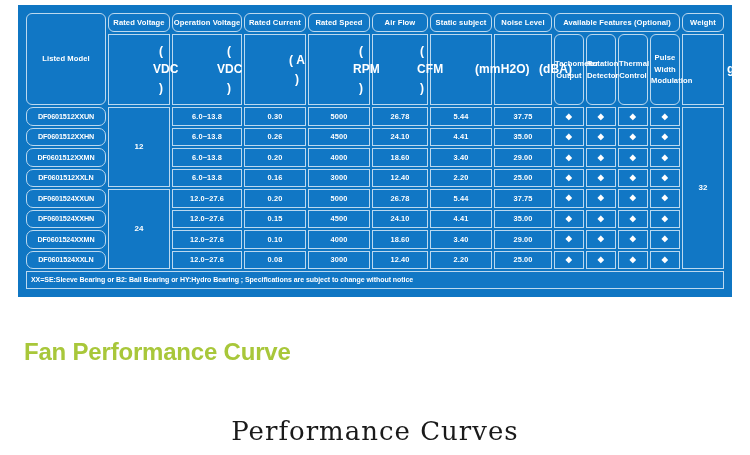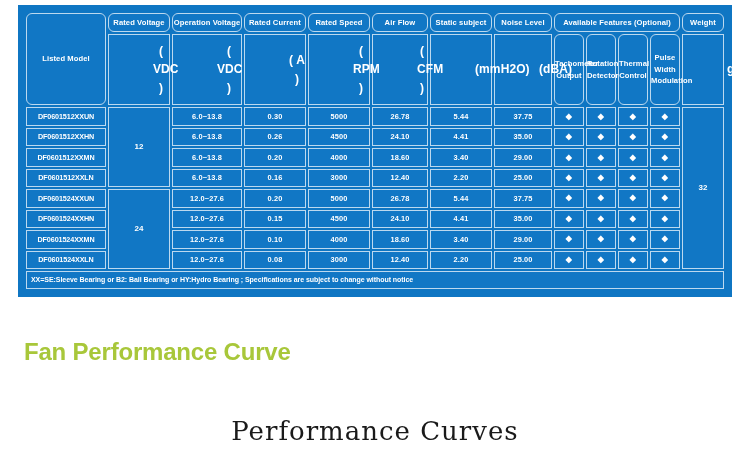--- a/index.html
+++ b/index.html
@@ -57,20 +57,21 @@
   }
 
   .spec-table td.unit {
     font-size: 12px;
     padding-left: 44px;
   }
 
   .spec-table td.model {
     font-size: 7.2px;
     letter-spacing: -0.1px;
+    border-radius: 7px;
   }
 
   .spec-table td.volt {
     font-size: 8px;
     margin-top: 8px;
   }
 
   .spec-table td.weight-val {
     font-size: 8px;
   }

